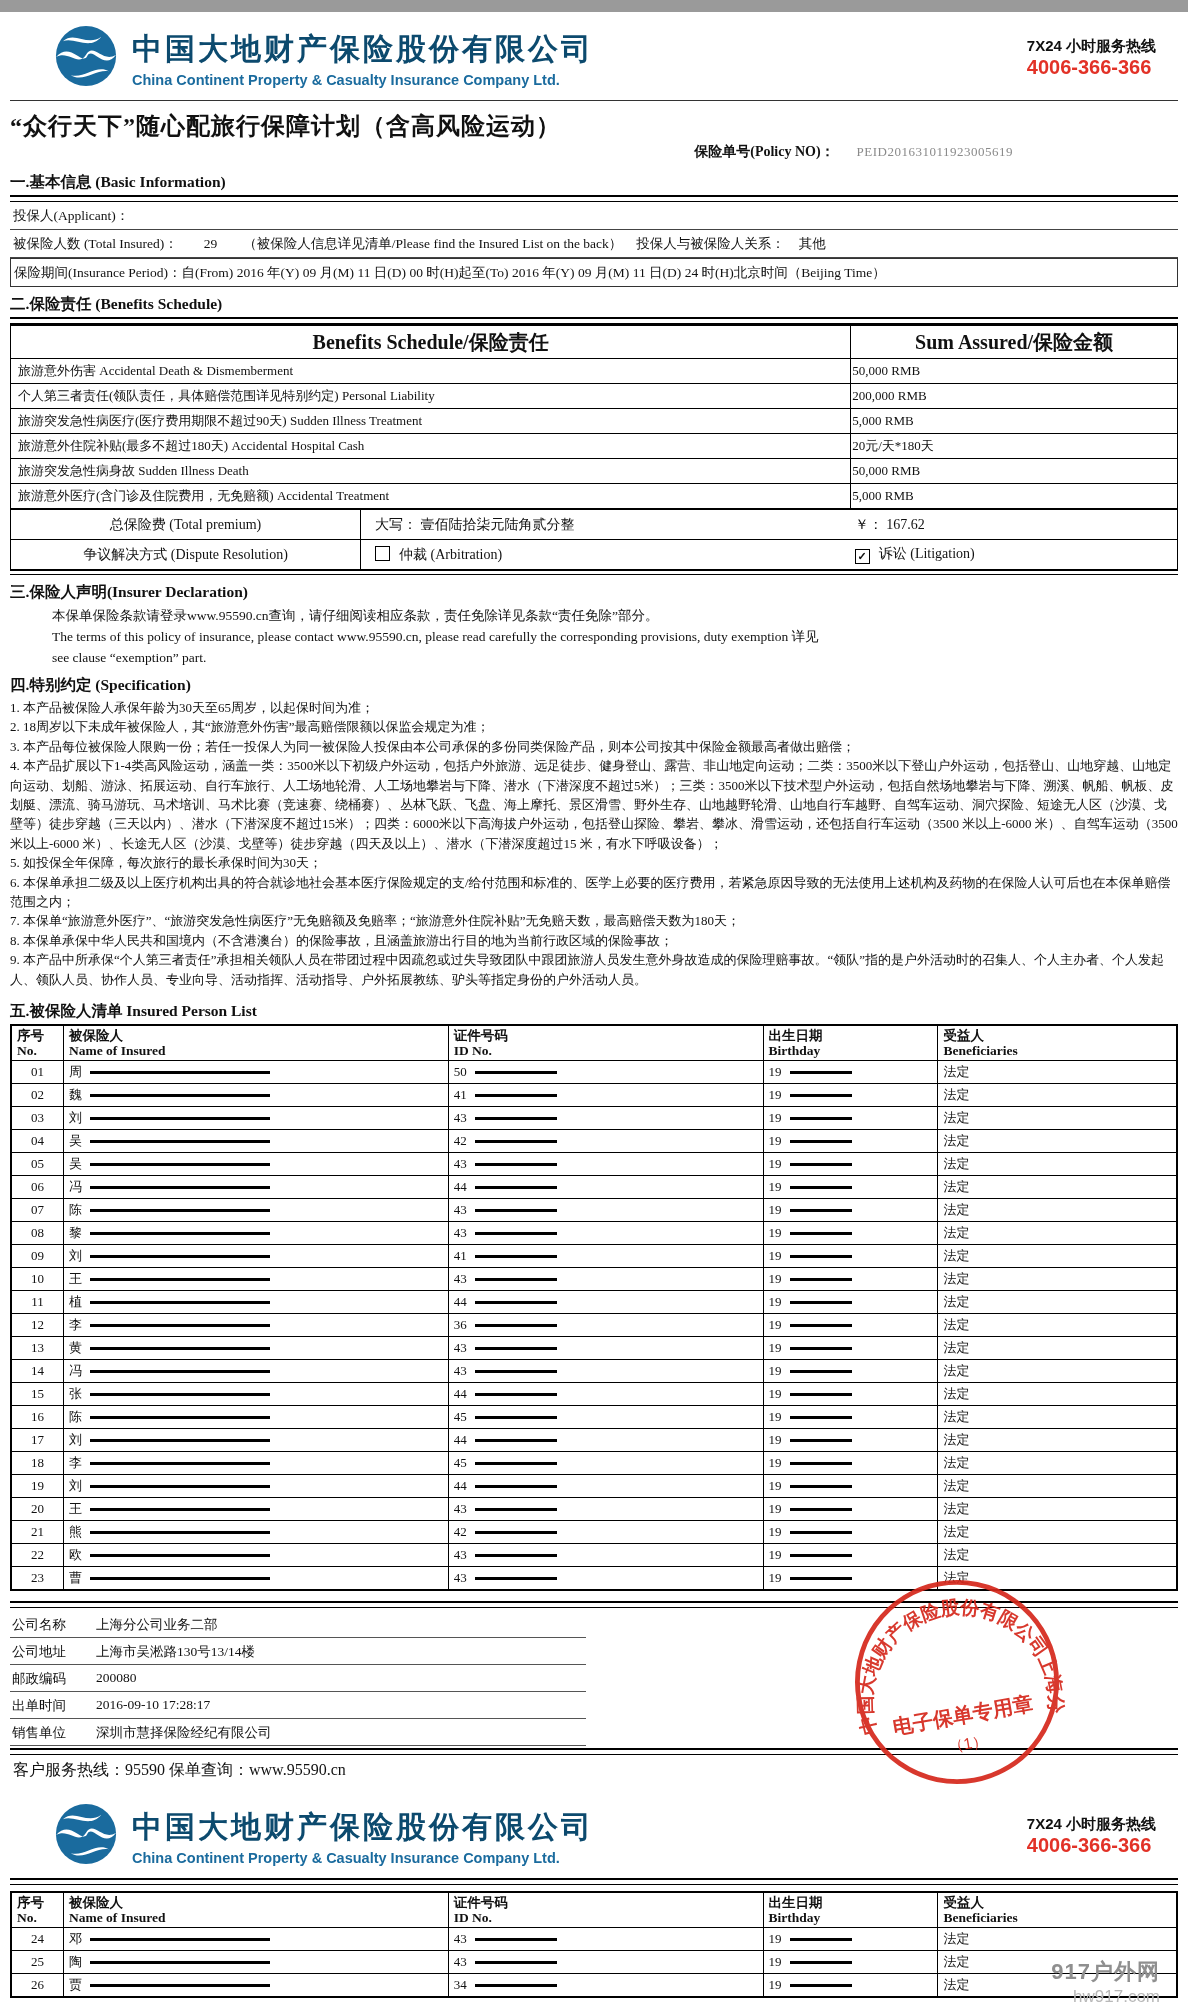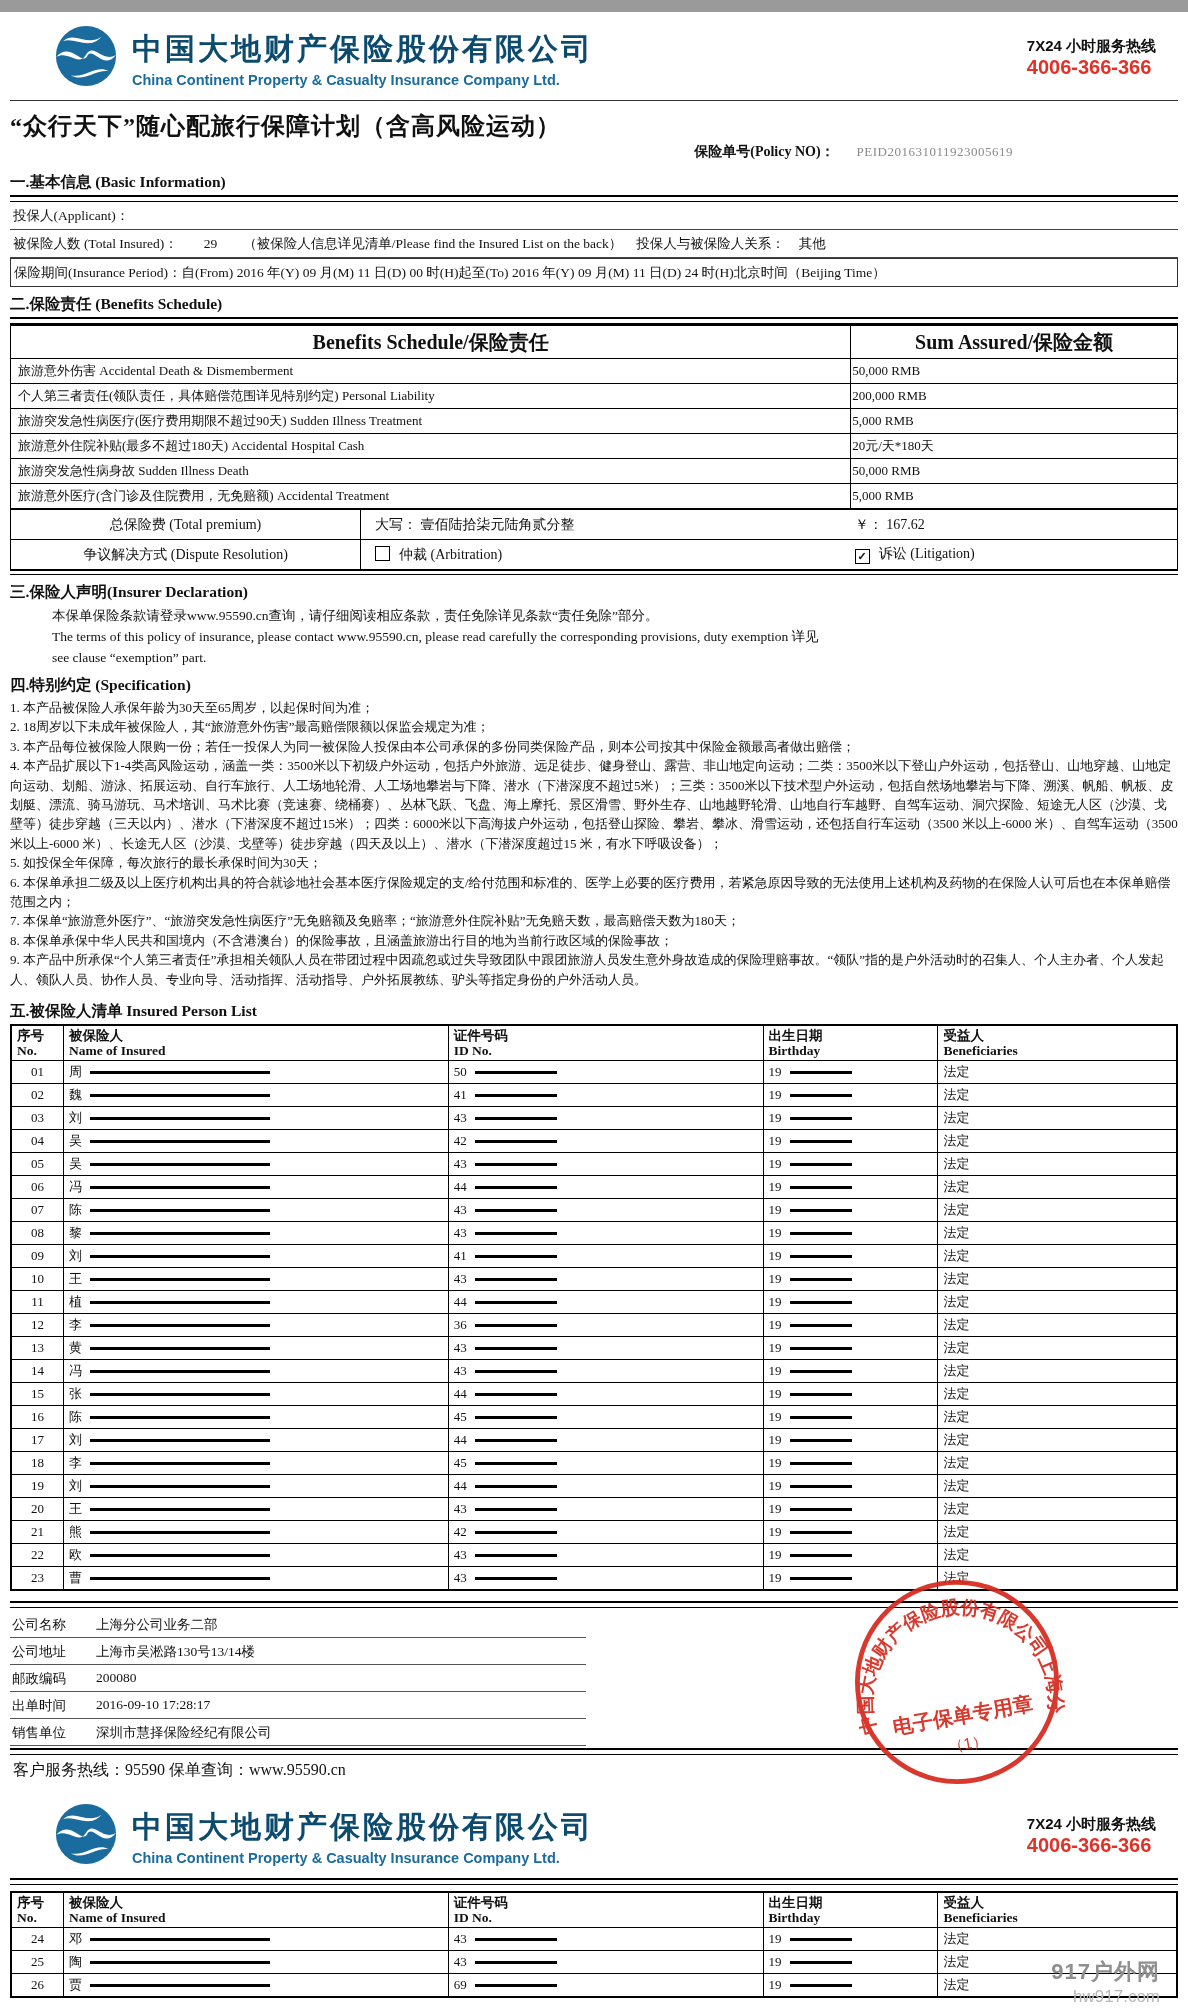--- a/index.html
+++ b/index.html
@@ -540,21 +540,21 @@
           <td class="c-no">25</td>
           <td><span>陶</span><span class="redact bar-name"></span></td>
           <td><span>43</span><span class="redact bar-id"></span></td>
           <td><span>19</span><span class="redact bar-birth"></span></td>
           <td>法定</td>
         </tr>
 
         <tr>
           <td class="c-no">26</td>
           <td><span>贾</span><span class="redact bar-name"></span></td>
-          <td><span>69</span><span class="redact bar-id"></span></td>
+          <td><span>34</span><span class="redact bar-id"></span></td>
           <td><span>19</span><span class="redact bar-birth"></span></td>
           <td>法定</td>
         </tr>
 
     </tbody>
   </table>
 
 </div>
 
 <div class="wm">

